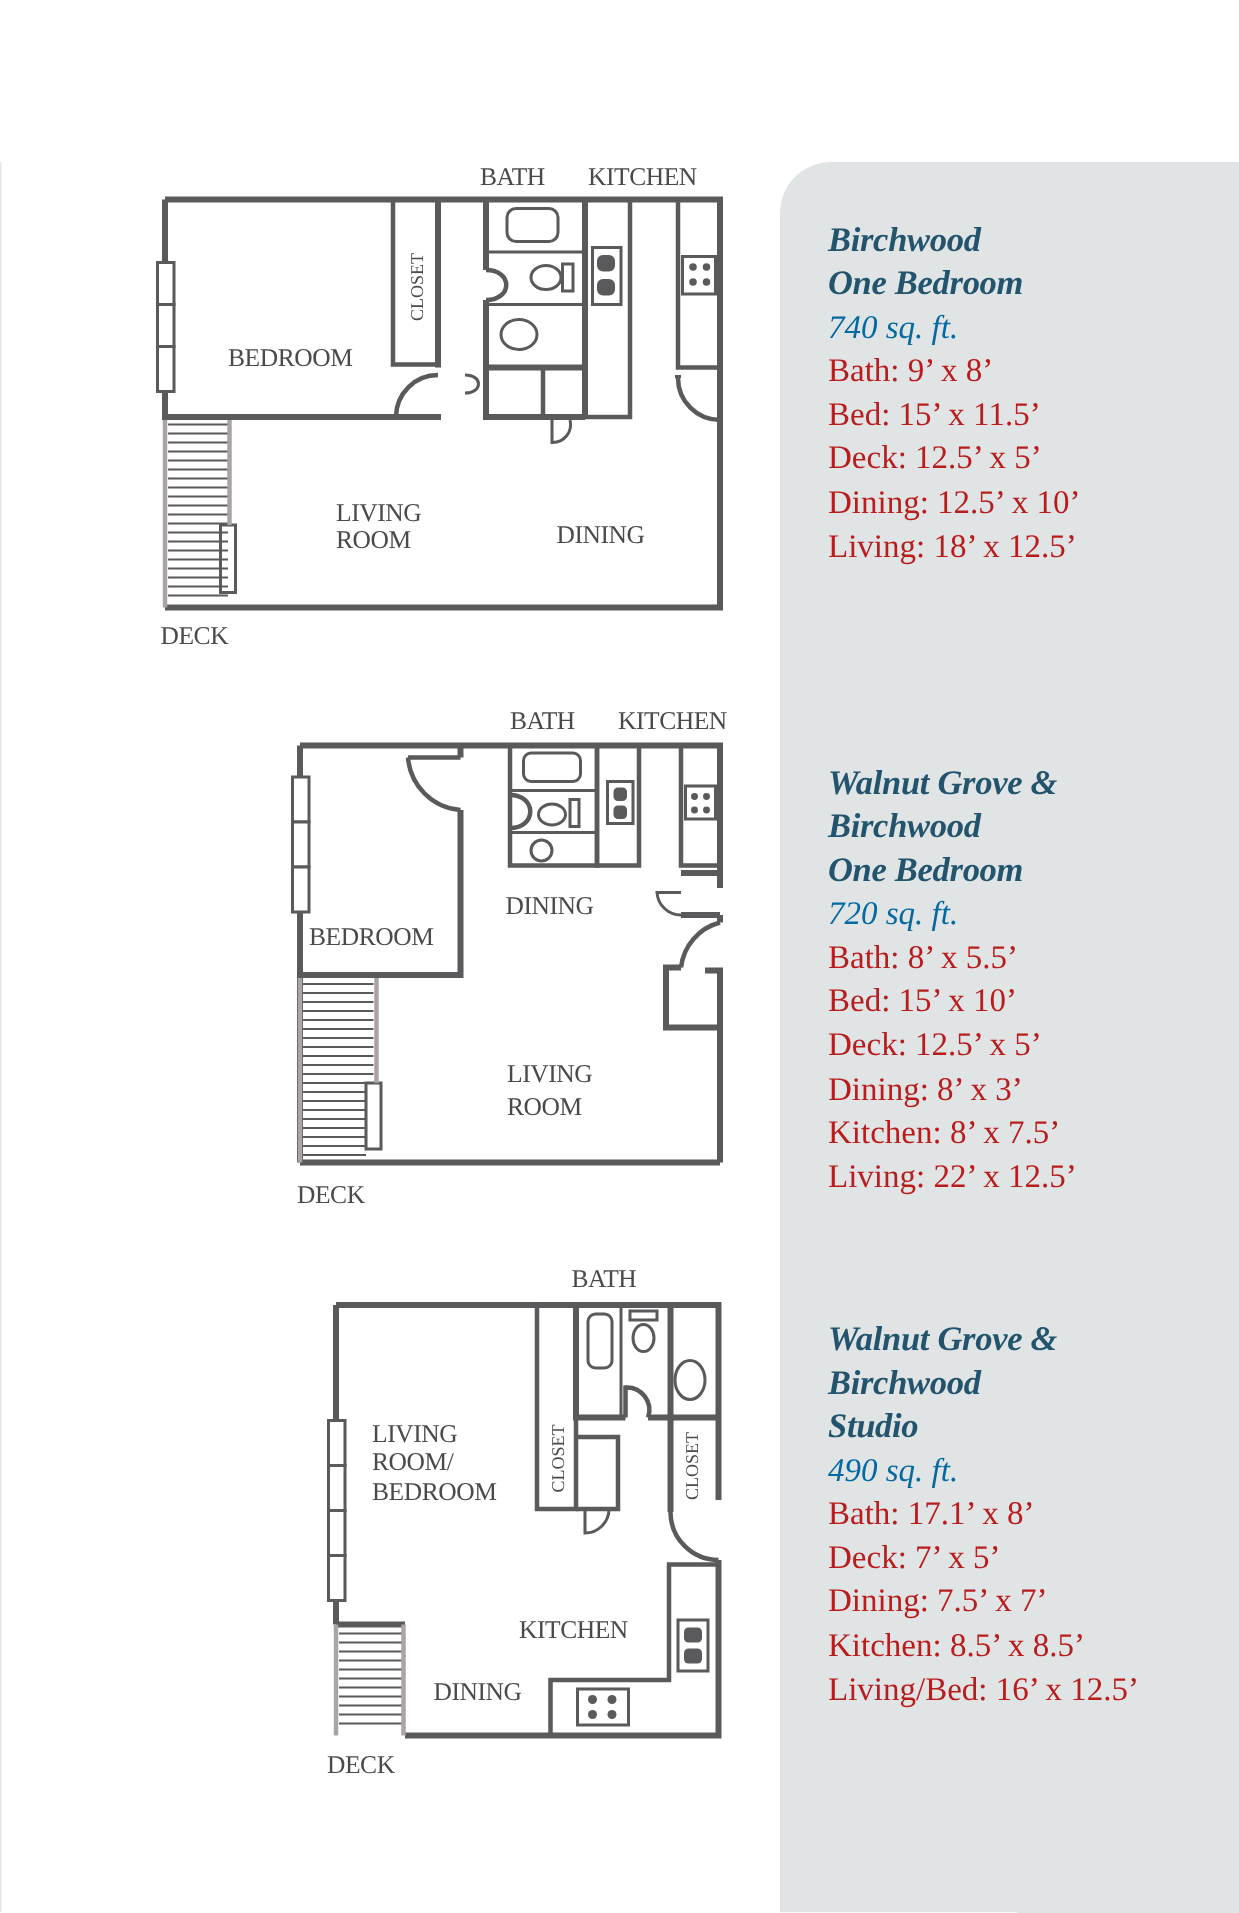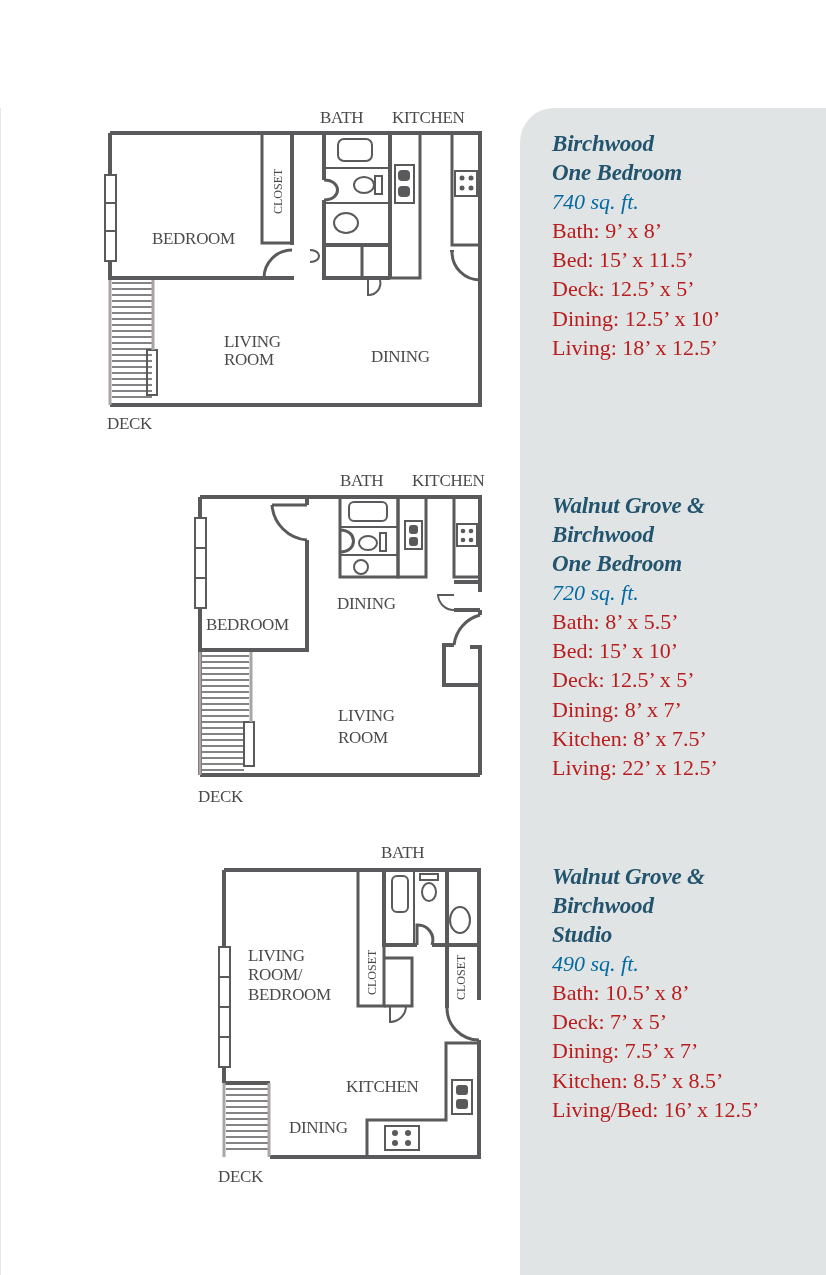--- a/index.html
+++ b/index.html
@@ -3,21 +3,21 @@
   <meta charset="utf-8">
   <style>
     html, body { margin: 0; padding: 0; background: #ffffff; }
     body { width: 826px; height: 1275px; position: relative; overflow: hidden; font-family: "Liberation Serif", "DejaVu Serif", serif; }
     .left-rule { position: absolute; left: 0; top: 108px; width: 1px; height: 1167px; background: #e6e6e6; }
     .side-panel { position: absolute; left: 520px; top: 108px; width: 306px; height: 1167px; background: #e1e4e5; border-top-left-radius: 34px; }
     .plan { position: absolute; margin-left: 22px; }
     .plan svg { display: block; overflow: visible; }
     .lbl { font-family: "Liberation Serif", "DejaVu Serif", serif; font-size: 17px; fill: #4a4a4c; letter-spacing: -0.3px; }
     .lbl-sm { font-family: "Liberation Serif", "DejaVu Serif", serif; font-size: 12px; fill: #4a4a4c; }
-    .spec { position: absolute; left: 552px; width: 270px; }
+    .spec { position: absolute; left: 552px; width: 270px; margin-top: 16px; }
     .spec .title { color: #23546e; font-weight: bold; font-style: italic; font-size: 23px; line-height: 29px; letter-spacing: -0.2px; }
     .spec .area { color: #0369a1; font-style: italic; font-size: 22px; line-height: 29px; }
     .spec .row { color: #b91c1c; font-size: 22px; line-height: 29.2px; }
   </style>
 </head>
 <body>
 
 <div class="left-rule"></div>
 <div class="side-panel"></div>
 
@@ -283,28 +283,28 @@
 </div>
 
 <div class="spec" style="top:491px;">
   <div class="title">Walnut Grove &amp;</div>
   <div class="title">Birchwood</div>
   <div class="title">One Bedroom</div>
   <div class="area">720 sq. ft.</div>
   <div class="row">Bath: 8’ x 5.5’</div>
   <div class="row">Bed: 15’ x 10’</div>
   <div class="row">Deck: 12.5’ x 5’</div>
-  <div class="row">Dining: 8’ x 7’</div>
+  <div class="row">Dining: 8’ x 3’</div>
   <div class="row">Kitchen: 8’ x 7.5’</div>
   <div class="row">Living: 22’ x 12.5’</div>
 </div>
 
 <div class="spec" style="top:862px;">
   <div class="title">Walnut Grove &amp;</div>
   <div class="title">Birchwood</div>
   <div class="title">Studio</div>
   <div class="area">490 sq. ft.</div>
-  <div class="row">Bath: 10.5’ x 8’</div>
+  <div class="row">Bath: 17.1’ x 8’</div>
   <div class="row">Deck: 7’ x 5’</div>
   <div class="row">Dining: 7.5’ x 7’</div>
   <div class="row">Kitchen: 8.5’ x 8.5’</div>
   <div class="row">Living/Bed: 16’ x 12.5’</div>
 </div>
 
 </body></html>

